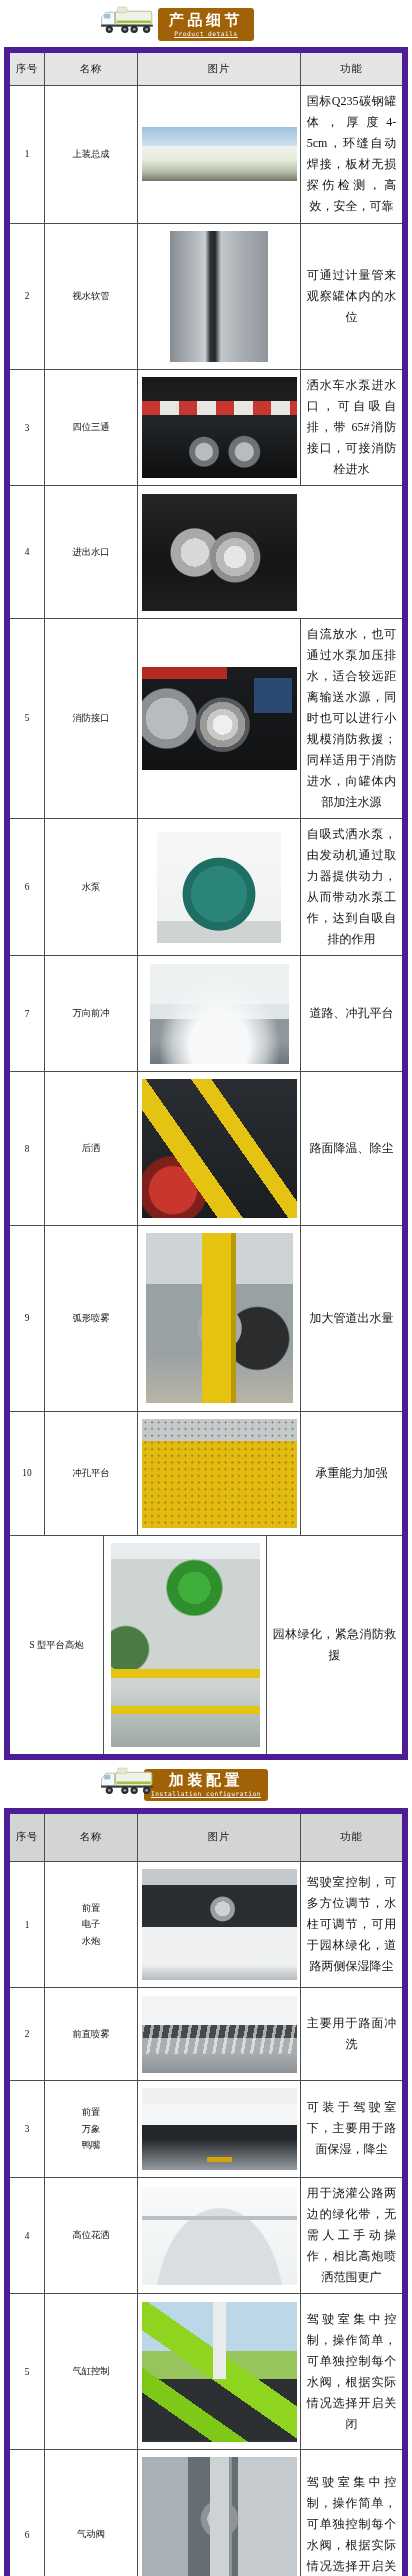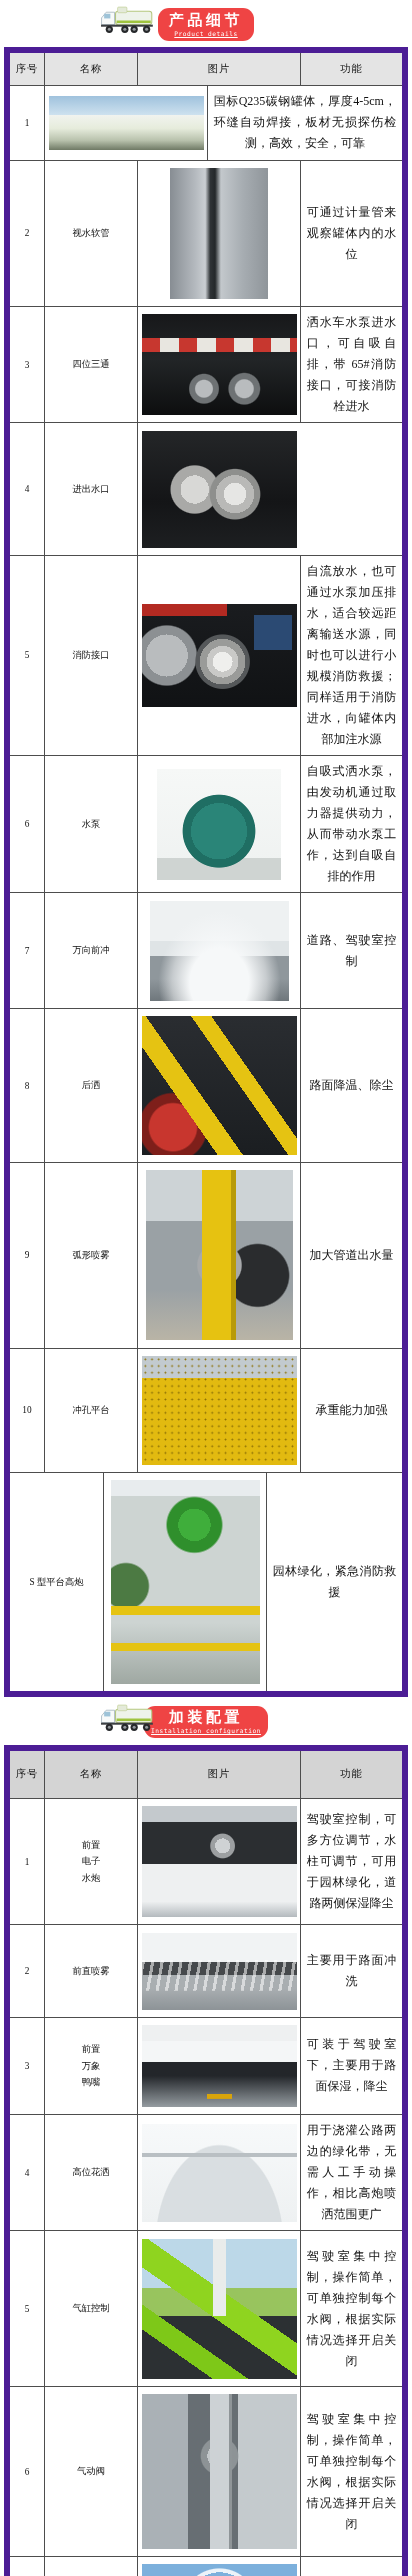--- a/index.html
+++ b/index.html
@@ -1,20 +1,20 @@
 <!DOCTYPE html>
 <html style="font-size:8.2px"><head>
 <meta charset="utf-8">
 <style>
   html,body{margin:0;padding:0;background:#ffffff;}
   body{width:412px;font-family:"Liberation Serif","DejaVu Serif",serif;color:#111;}
 
   
   .badge-row{position:relative;display:flex;justify-content:center;align-items:flex-start;padding:8.2px 0 6.2px;}
-  .badge{position:relative;z-index:1;background:#ef4444;border-radius:11px;padding:3.6px 7.2px 4.1px;text-align:center;min-width:82px;}
+  .badge{position:relative;z-index:1;background:#a16207;border-radius:3px;padding:3.6px 7.2px 4.1px;text-align:center;min-width:82px;}
   .badge-title{color:#fff;font-size:15px;font-weight:bold;letter-spacing:3.6px;line-height:1.15;white-space:nowrap;}
   .badge-subtitle{color:#fff;font-size:6.2px;font-family:"DejaVu Sans Mono","Liberation Mono",monospace;text-decoration:underline;letter-spacing:0.5px;margin-top:1px;white-space:nowrap;}
   .badge-truck{position:absolute;z-index:2;left:50%;margin-left:-106px;top:6.2px;}
 
   
   .ptable{margin:0 4px;border:6px solid #4c1d95;}
   .thead,.trow{display:flex;align-items:stretch;}
   .thead{background:#e4e4e4;}
   .sec2 .thead{background:#d4d4d4;}
   .cell{box-sizing:border-box;border-left:1px solid #4d4d4d;display:flex;align-items:center;justify-content:center;}
@@ -83,20 +83,21 @@
 <div class="ptable sec1">
   <div class="thead">
     <div class="cell c-no">序号</div>
     <div class="cell c-name">名称</div>
     <div class="cell c-img">图片</div>
     <div class="cell c-func">功能</div>
   </div>
   <div>
       <div class="trow">
         <div class="cell c-no">1</div>
+        <div class="cell c-name">上装总成</div>
         <div class="cell c-img">
           <div class="photo ph-tank-side"></div>
         </div>
         <div class="cell c-func">国标Q235碳钢罐体，厚度4-5cm，环缝自动焊接，板材无损探伤检测，高效，安全，可靠</div>
       </div>
       <div class="trow">
         <div class="cell c-no">2</div>
         <div class="cell c-name">视水软管</div>
         <div class="cell c-img">
           <div class="photo ph-water-level-hose"></div>
@@ -133,21 +134,21 @@
           <div class="photo ph-water-pump"></div>
         </div>
         <div class="cell c-func">自吸式洒水泵，由发动机通过取力器提供动力，从而带动水泵工作，达到自吸自排的作用</div>
       </div>
       <div class="trow">
         <div class="cell c-no">7</div>
         <div class="cell c-name">万向前冲</div>
         <div class="cell c-img">
           <div class="photo ph-front-flush-nozzle"></div>
         </div>
-        <div class="cell c-func">道路、驾驶室控制</div>
+        <div class="cell c-func">道路、冲孔平台</div>
       </div>
       <div class="trow">
         <div class="cell c-no">8</div>
         <div class="cell c-name">后洒</div>
         <div class="cell c-img">
           <div class="photo ph-rear-spray-valve"></div>
         </div>
         <div class="cell c-func">路面降温、除尘</div>
       </div>
       <div class="trow">

